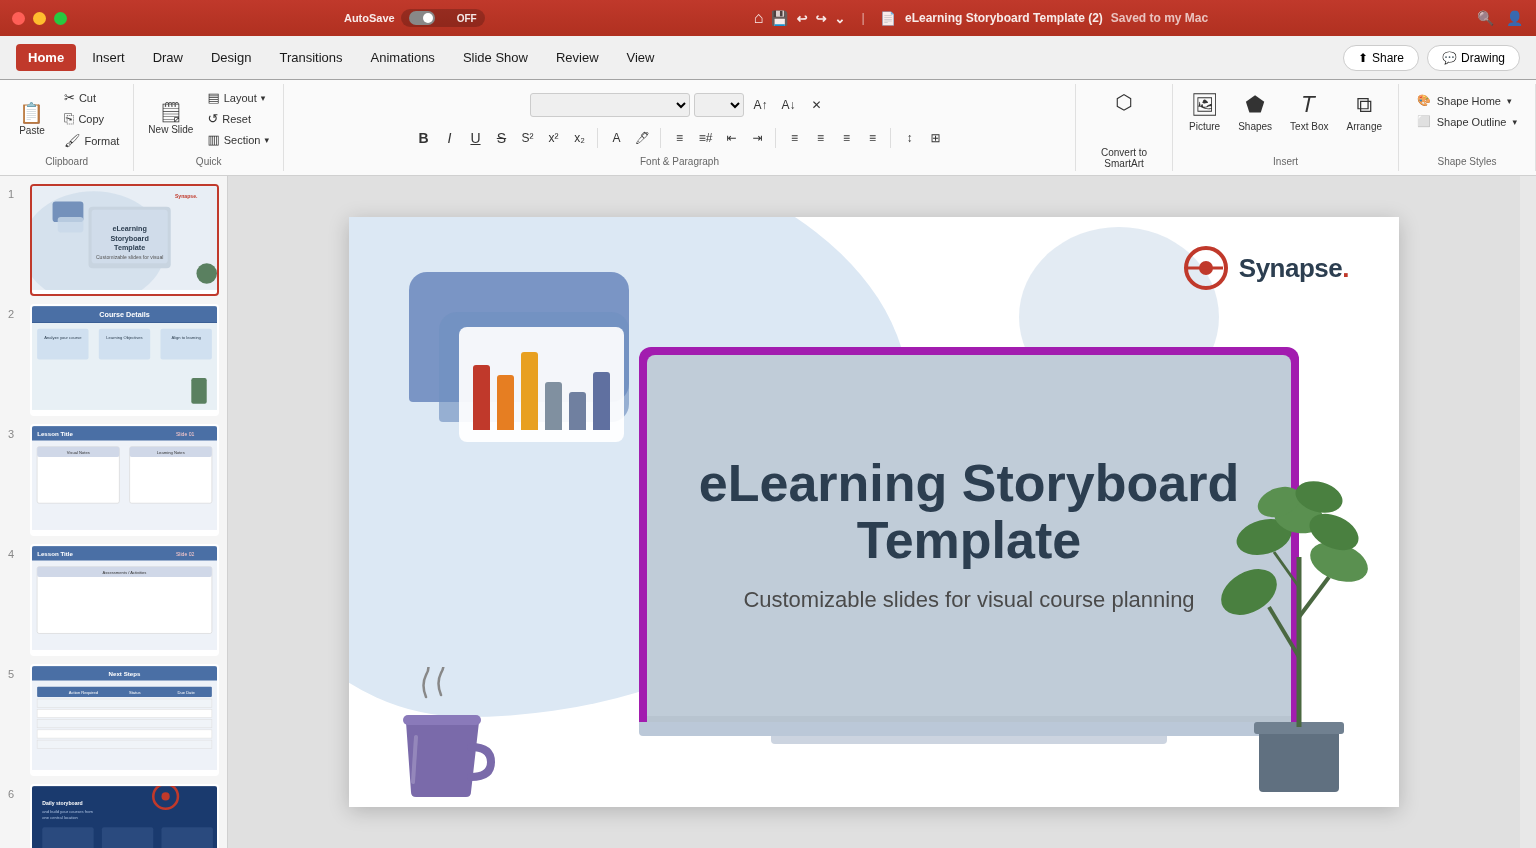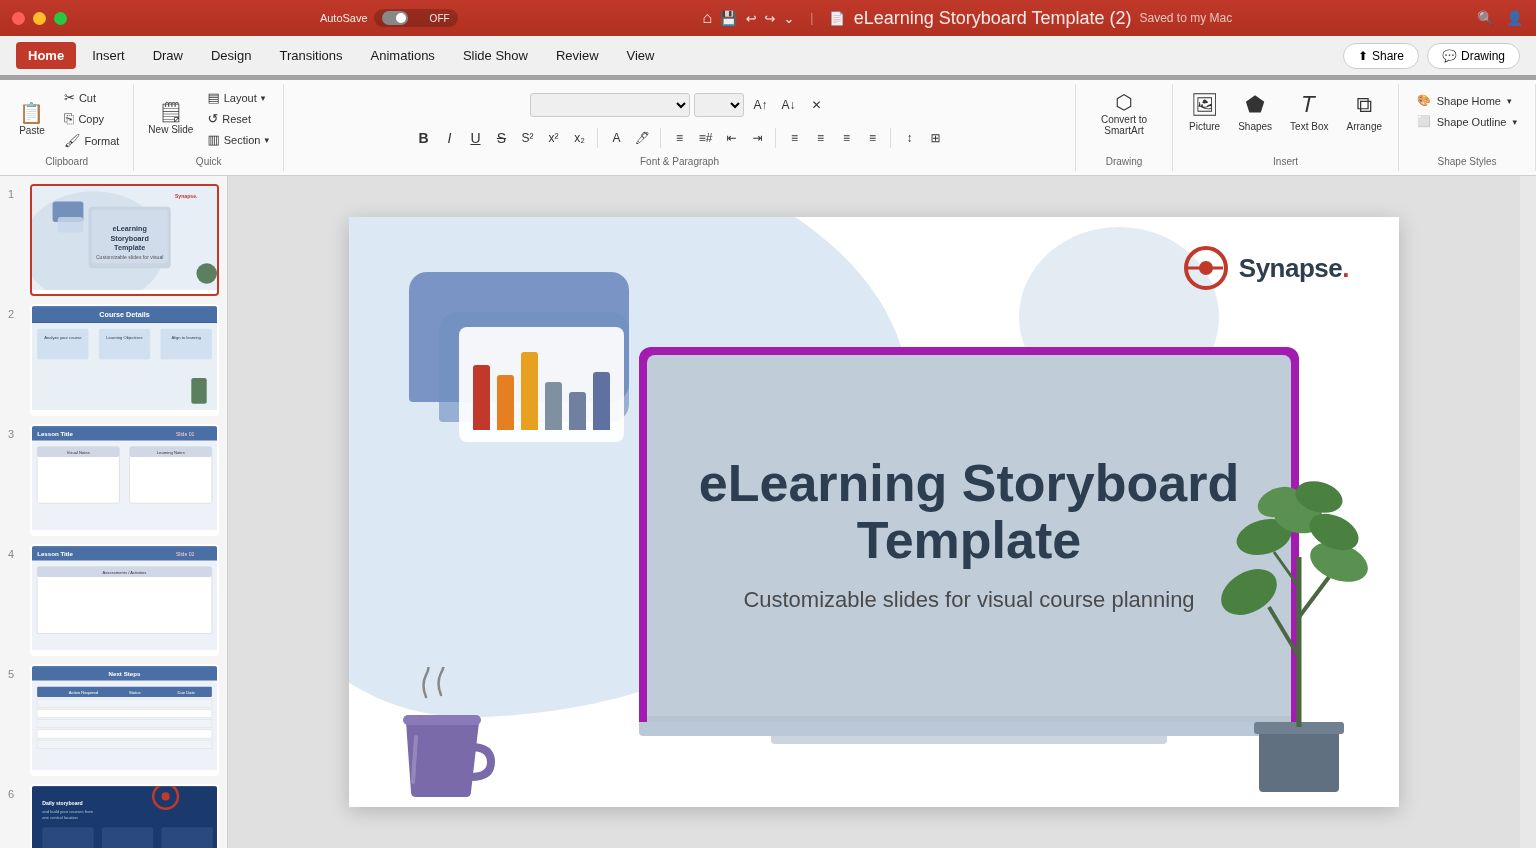--- a/index.html
+++ b/index.html
@@ -7,20 +7,21 @@
 
     
     #title-bar {
       height: 36px;
       background: linear-gradient(180deg, #c0392b 0%, #b03020 100%);
       display: flex;
       align-items: center;
       justify-content: space-between;
       padding: 0 12px;
       color: white;
+      font-weight: bold;
     }
     .window-controls { display: flex; gap: 8px; align-items: center; }
     .wc { width: 13px; height: 13px; border-radius: 50%; display: inline-block; cursor: pointer; }
     .wc-red { background: #ff5f57; }
     .wc-yellow { background: #ffbd2e; }
     .wc-green { background: #28c940; }
     .title-center { display: flex; align-items: center; gap: 8px; font-size: 12px; color: rgba(255,255,255,0.9); }
     .title-icons { display: flex; gap: 12px; align-items: center; }
     .title-icon { color: rgba(255,255,255,0.8); font-size: 14px; cursor: pointer; }
     .autosave-badge { background: rgba(0,0,0,0.2); border-radius: 10px; padding: 2px 8px; font-size: 10px; display: flex; align-items: center; gap: 22px; }
@@ -28,21 +29,21 @@
     .autosave-knob { width: 10px; height: 10px; background: white; border-radius: 50%; }
 
     
     #menu-bar {
       height: 44px;
       background: #f0f0f0;
       display: flex;
       align-items: center;
       padding: 0 16px;
       gap: 4px;
-      border-bottom: 5px solid #a3a3a3;
+      border-bottom: 1px solid #a3a3a3;
     }
     .menu-item {
       padding: 6px 12px;
       font-size: 13px;
       cursor: pointer;
       border-radius: 4px;
       color: #1a1a1a;
     }
     .menu-item.active { background: #c0392b; color: white; font-weight: 600; }
     .menu-spacer { flex: 1; }
@@ -259,21 +260,21 @@
     </div>
   </div>
   <div class="title-center">
     <span style="font-size:16px;">⌂</span>
     <span style="font-size:14px;">💾</span>
     <span style="font-size:13px;">↩</span>
     <span style="font-size:13px;">↪</span>
     <span style="font-size:13px;">⌄</span>
     <span style="margin:0 8px;color:rgba(255,255,255,0.4);">|</span>
     <span style="font-size:13px;">📄</span>
-    <span style="font-size:18px;">eLearning Storyboard  Template (2)</span>
+    <span style="font-size:12px;">eLearning Storyboard  Template (2)</span>
     <span style="color:rgba(255,255,255,0.7);font-size:12px;">Saved to my Mac</span>
   </div>
   <div class="title-icons">
     <span class="title-icon">🔍</span>
     <span class="title-icon">👤</span>
   </div>
 </div>
 
 <div id="menu-bar">
   <div class="menu-item active">Home</div>
@@ -384,21 +385,21 @@
       <div style="width:1px;height:20px;background:#ddd;margin:0 4px;"></div>
       <div class="icon-btn">↕</div>
       <div class="icon-btn">⊞</div>
     </div>
     <span class="ribbon-group-label">Font &amp; Paragraph</span>
   </div>
 
   <div class="ribbon-group">
     <div class="ribbon-btn" style="max-width:80px;text-align:center;">
       <span class="ribbon-btn-icon">⬡</span>
-      <span style="font-size:10px;text-align:center;">Convert to SmartArt</span>
+      <span style="font-size:10px;text-align:center;margin-top:33px;">Convert to SmartArt</span>
     </div>
     <span class="ribbon-group-label">Drawing</span>
   </div>
 
   <div class="ribbon-group">
     <div class="ribbon-insert-group">
       <div class="insert-btn">
         <span class="insert-btn-icon">🖼</span>
         <span>Picture</span>
       </div>

